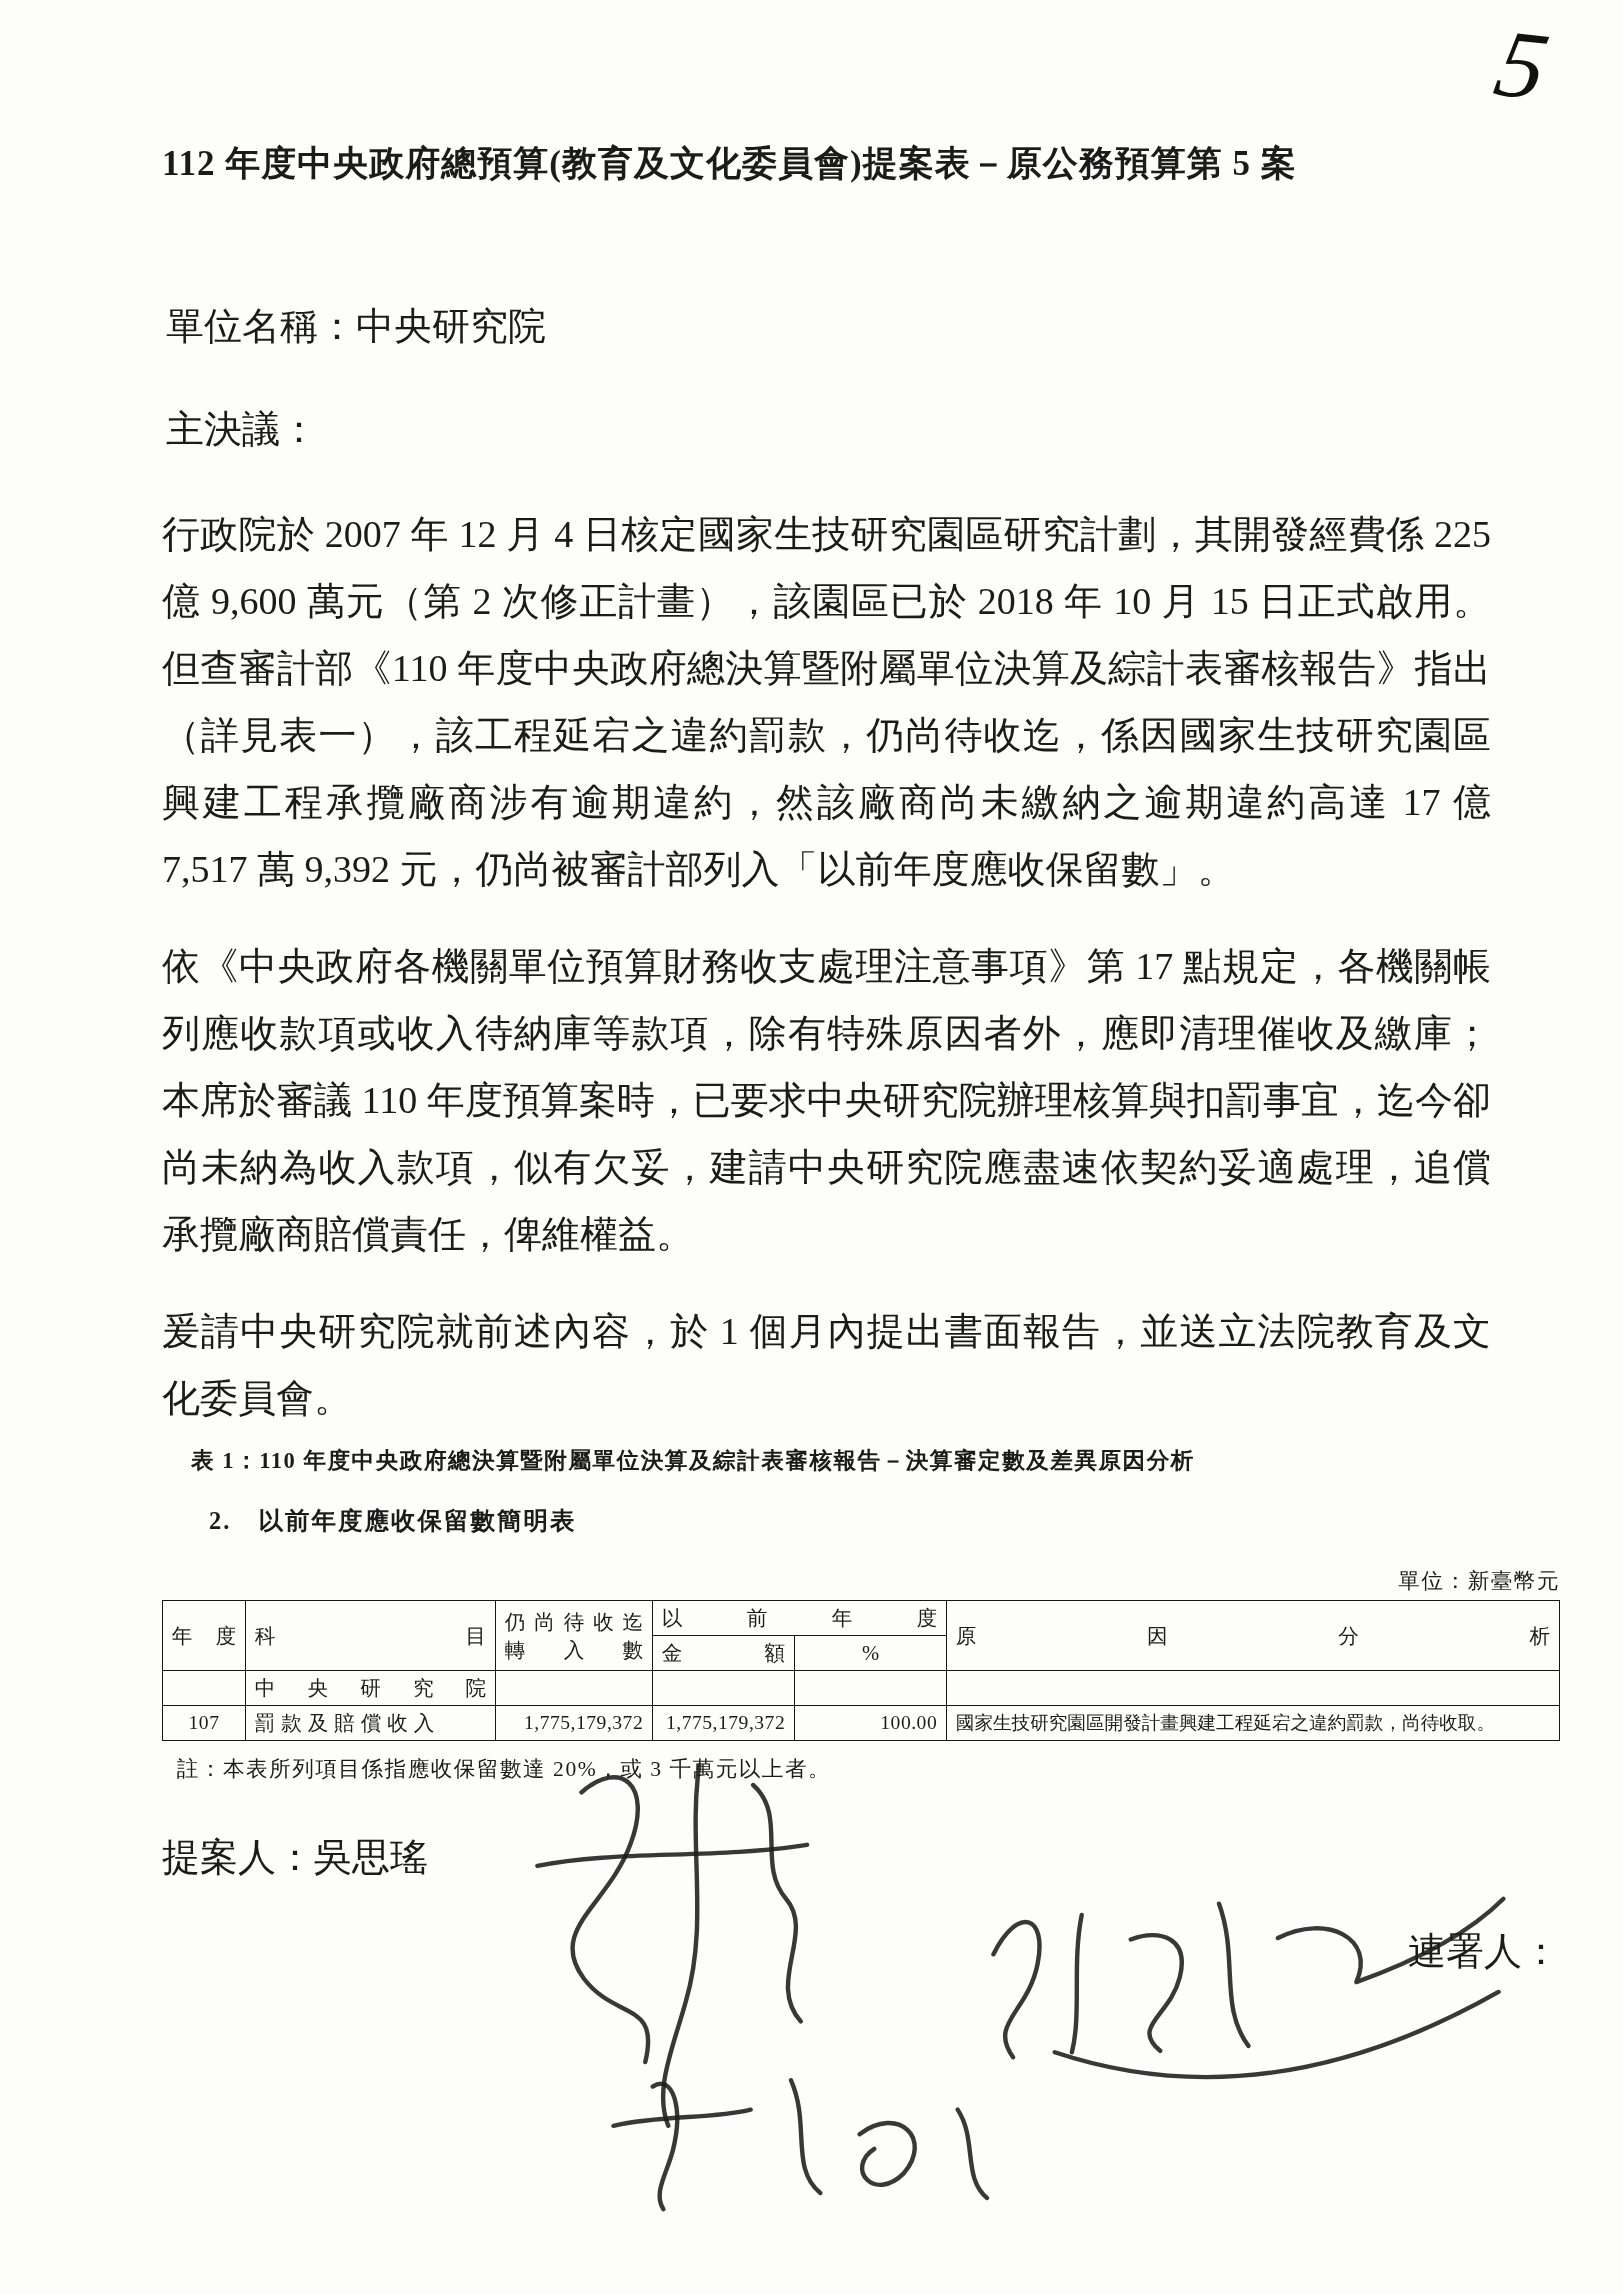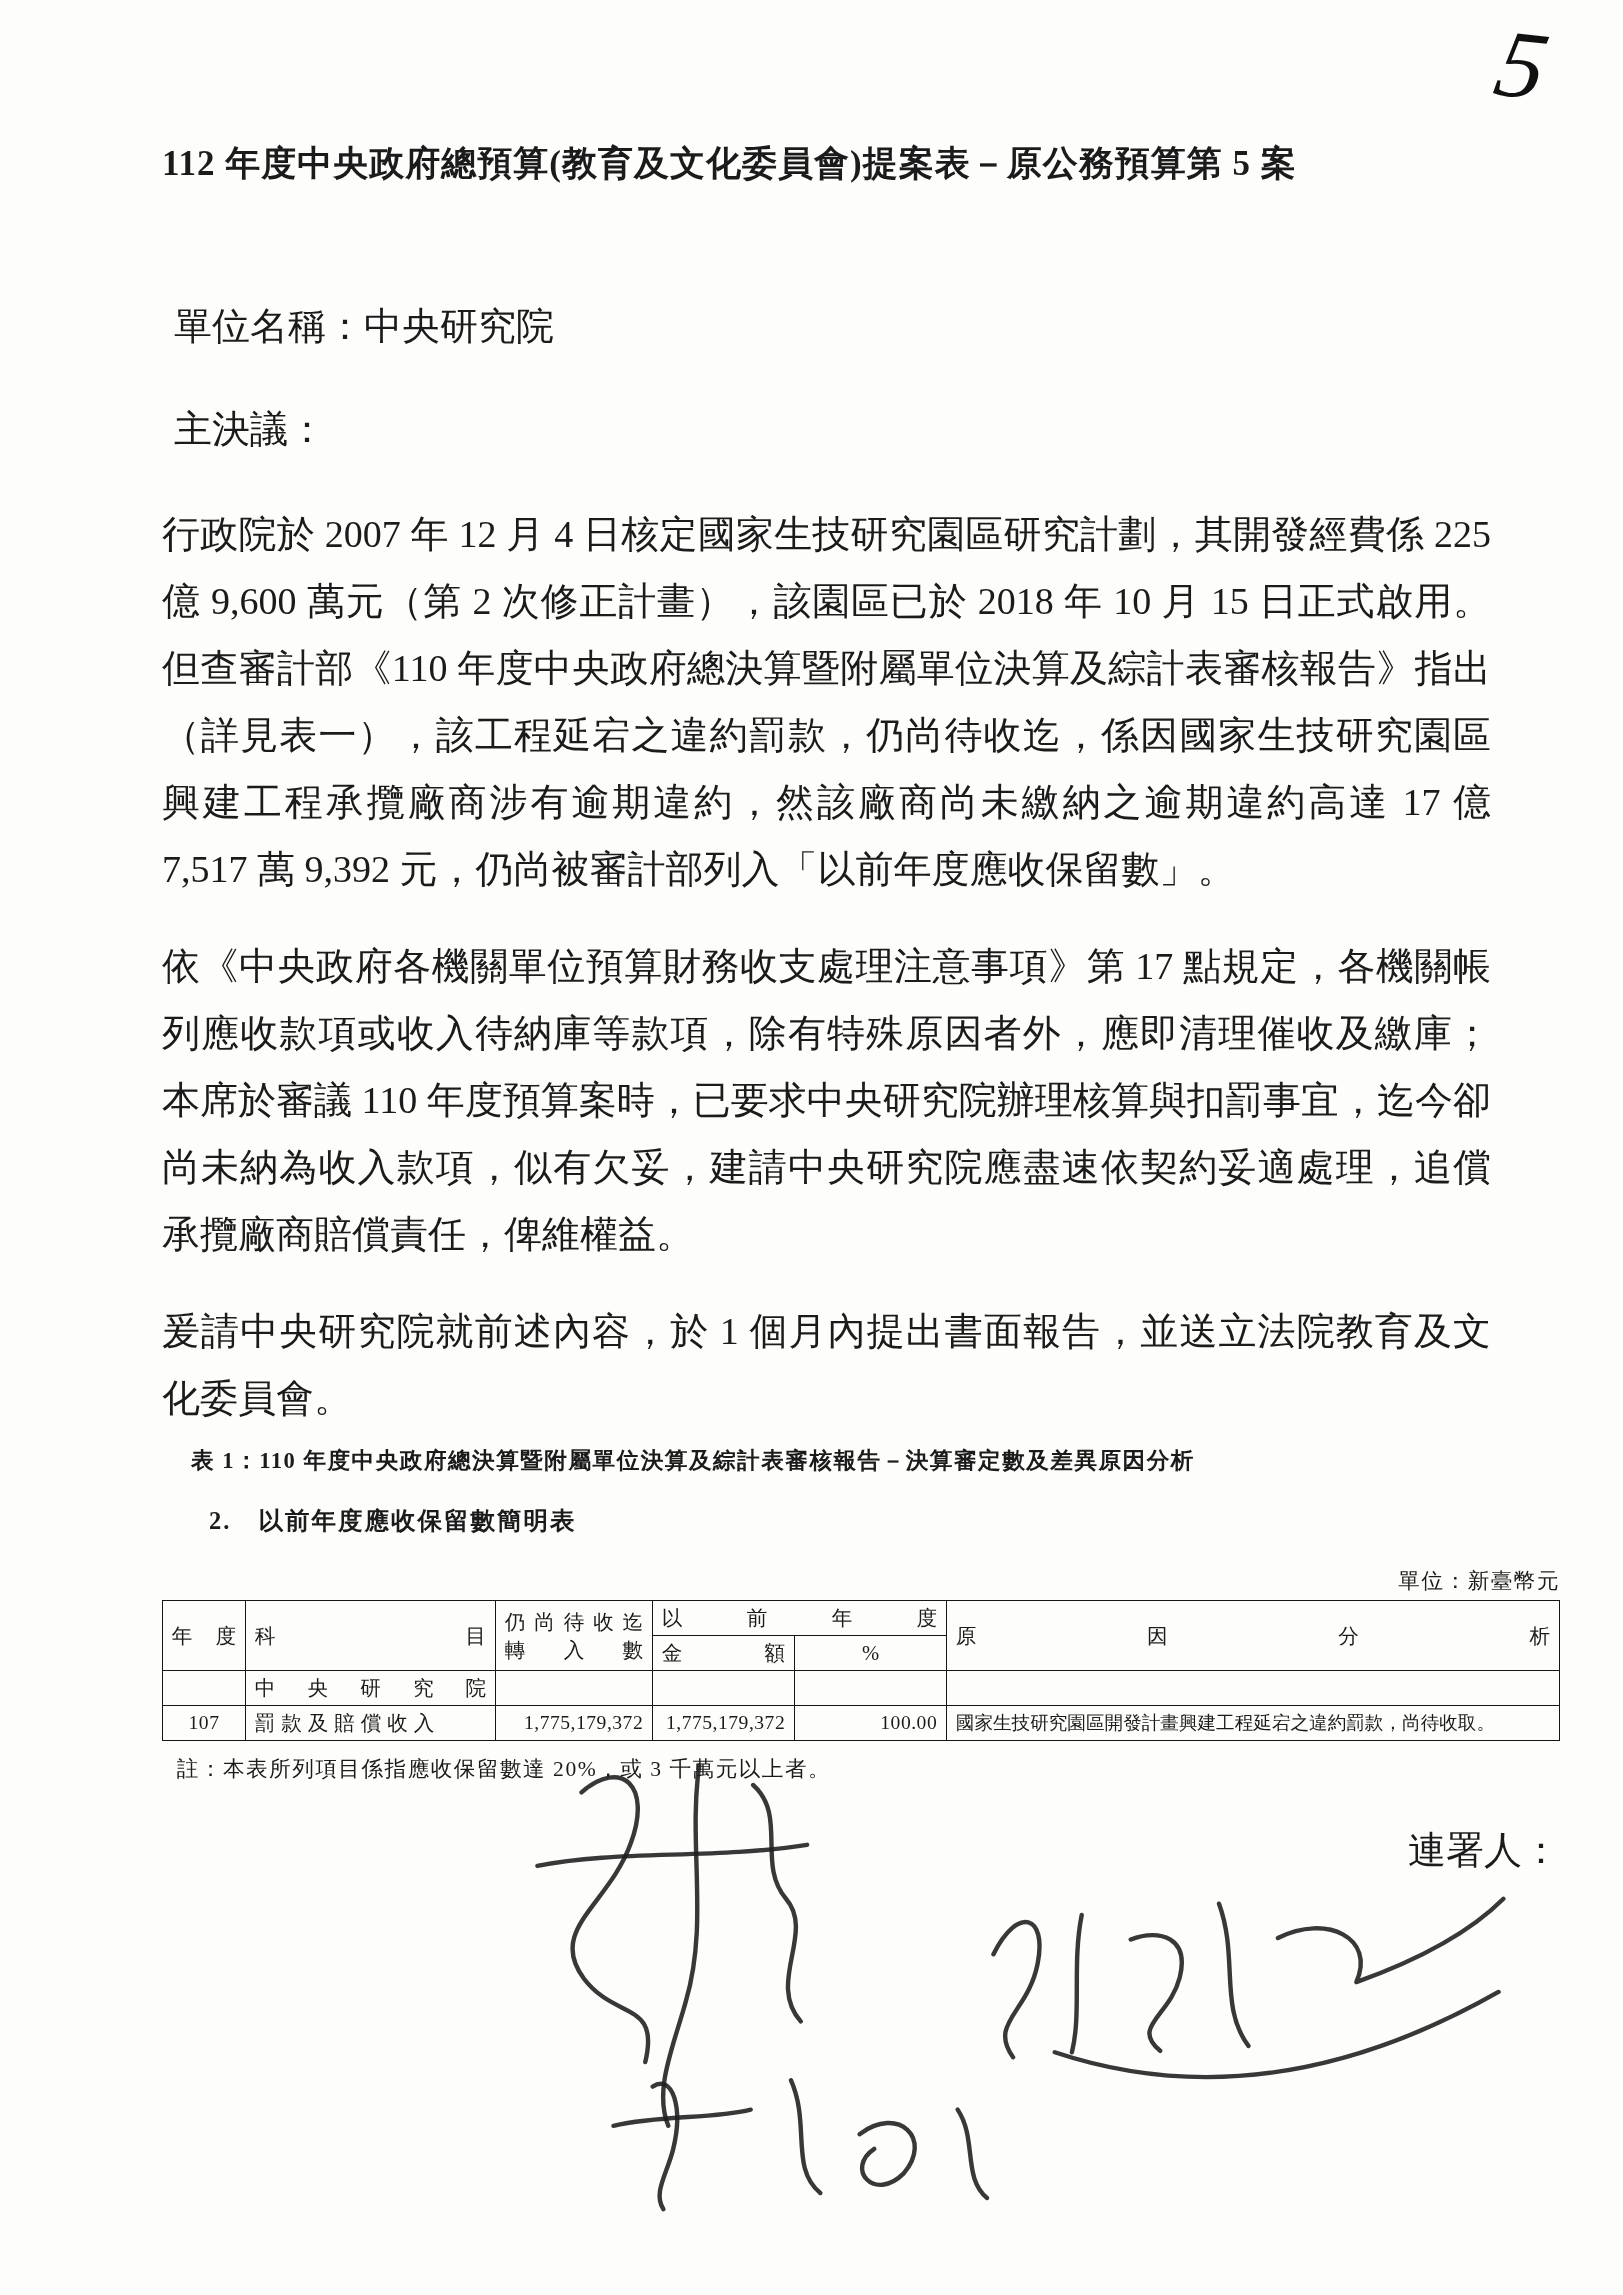--- a/index.html
+++ b/index.html
@@ -14,21 +14,21 @@
     box-sizing:border-box;
     padding:140px 64px 0 162px;
   }
   .textblock{padding-right:69px;}
   .doc-title{
     font-size:35px;
     letter-spacing:1px;
     margin:0 0 112px 0;
     white-space:nowrap;
   }
-  .line{font-size:38px;line-height:54px;margin:12px;}
+  .line{font-size:38px;line-height:54px;margin:4px;}
   .unit-name{margin-bottom:49px;}
   .resolution-heading{margin-bottom:45px;}
   .para{
     font-size:38px;
     line-height:67px;
     text-align:justify;
     margin:0 0 30px 0;
   }
   .para:last-of-type{margin-bottom:12.8px;}
   .table-caption{
@@ -174,20 +174,21 @@
         <td class="cell-right num-cell">1,775,179,372</td>
         <td class="cell-right num-cell">1,775,179,372</td>
         <td class="cell-right num-cell">100.00</td>
         <td class="reason-cell">國家生技研究園區開發計畫興建工程延宕之違約罰款，尚待收取。</td>
       </tr>
     </tbody>
   </table>
 
   <div class="footnote">註：本表所列項目係指應收保留數達 20%，或 3 千萬元以上者。</div>
 
+  <p class="line proposer">提案人：吳思瑤</p>
   <p class="line cosigner">連署人：</p>
 
   <svg class="sig-overlay" viewBox="0 0 3310 4680" aria-hidden="true">
 
     <g>
       <path d="M1185 3655 C1265 3585 1330 3640 1285 3760 C1240 3885 1115 3935 1190 4035 C1255 4120 1345 4080 1315 4205"></path>
       <path d="M1425 3600 C1402 3760 1445 3920 1398 4080 C1372 4175 1332 4262 1362 4335"></path>
       <path d="M1535 3640 C1605 3702 1542 3802 1602 3872 C1662 3942 1562 4042 1632 4122"></path>
       <path d="M1095 3805 C1255 3772 1455 3792 1645 3762"></path>
       <path d="M1330 4255 C1372 4228 1392 4300 1372 4382 C1360 4432 1330 4472 1352 4505"></path>

